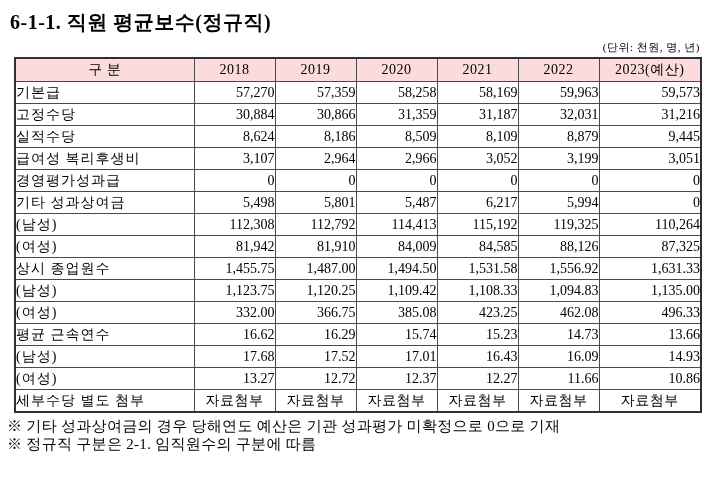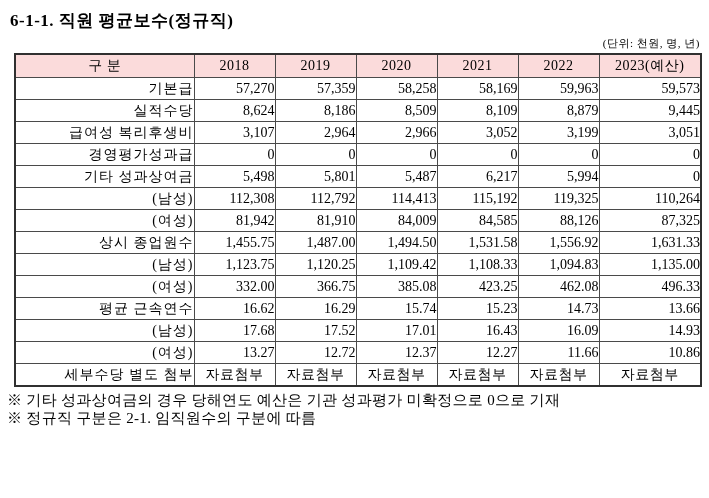--- a/index.html
+++ b/index.html
@@ -12,21 +12,21 @@
   body{
     width:709px;height:498px;
     background:#ffffff;
     color:var(--text);
     font-family:"Liberation Serif","DejaVu Serif",serif;
     overflow:hidden;
   }
   .page{position:relative;width:709px;height:498px;}
   .doc-title{
     margin:9px 0 0 10px;
-    font-size:17px;
+    font-size:20px;
     font-weight:bold;
     letter-spacing:0.5px;
   }
   .unit-note{
     width:700px;
     text-align:right;
     font-size:11px;
     margin:4px 0 2px 0;
     letter-spacing:0.5px;
   }
@@ -52,21 +52,21 @@
   }
   table.main thead th{
     background:var(--header-bg);
     font-weight:normal;
     text-align:center;
     height:22px;
     line-height:22px;
     letter-spacing:0.5px;
   }
   td.row-label{
-    text-align:right;
+    text-align:left;
     letter-spacing:1px;
   }
   td.num{
     text-align:right;
     padding-right:9px;
   }
   td.ctr{
     text-align:center;
     letter-spacing:0.5px;
   }
@@ -113,20 +113,29 @@
         <tr>
           <td class="row-label">기본급</td>
           <td class="num">57,270</td>
           <td class="num">57,359</td>
           <td class="num">58,258</td>
           <td class="num">58,169</td>
           <td class="num">59,963</td>
           <td class="num">59,573</td>
         </tr>
         <tr>
+          <td class="row-label">고정수당</td>
+          <td class="num">30,884</td>
+          <td class="num">30,866</td>
+          <td class="num">31,359</td>
+          <td class="num">31,187</td>
+          <td class="num">32,031</td>
+          <td class="num">31,216</td>
+        </tr>
+        <tr>
           <td class="row-label">실적수당</td>
           <td class="num">8,624</td>
           <td class="num">8,186</td>
           <td class="num">8,509</td>
           <td class="num">8,109</td>
           <td class="num">8,879</td>
           <td class="num">9,445</td>
         </tr>
         <tr>
           <td class="row-label">급여성 복리후생비</td>

